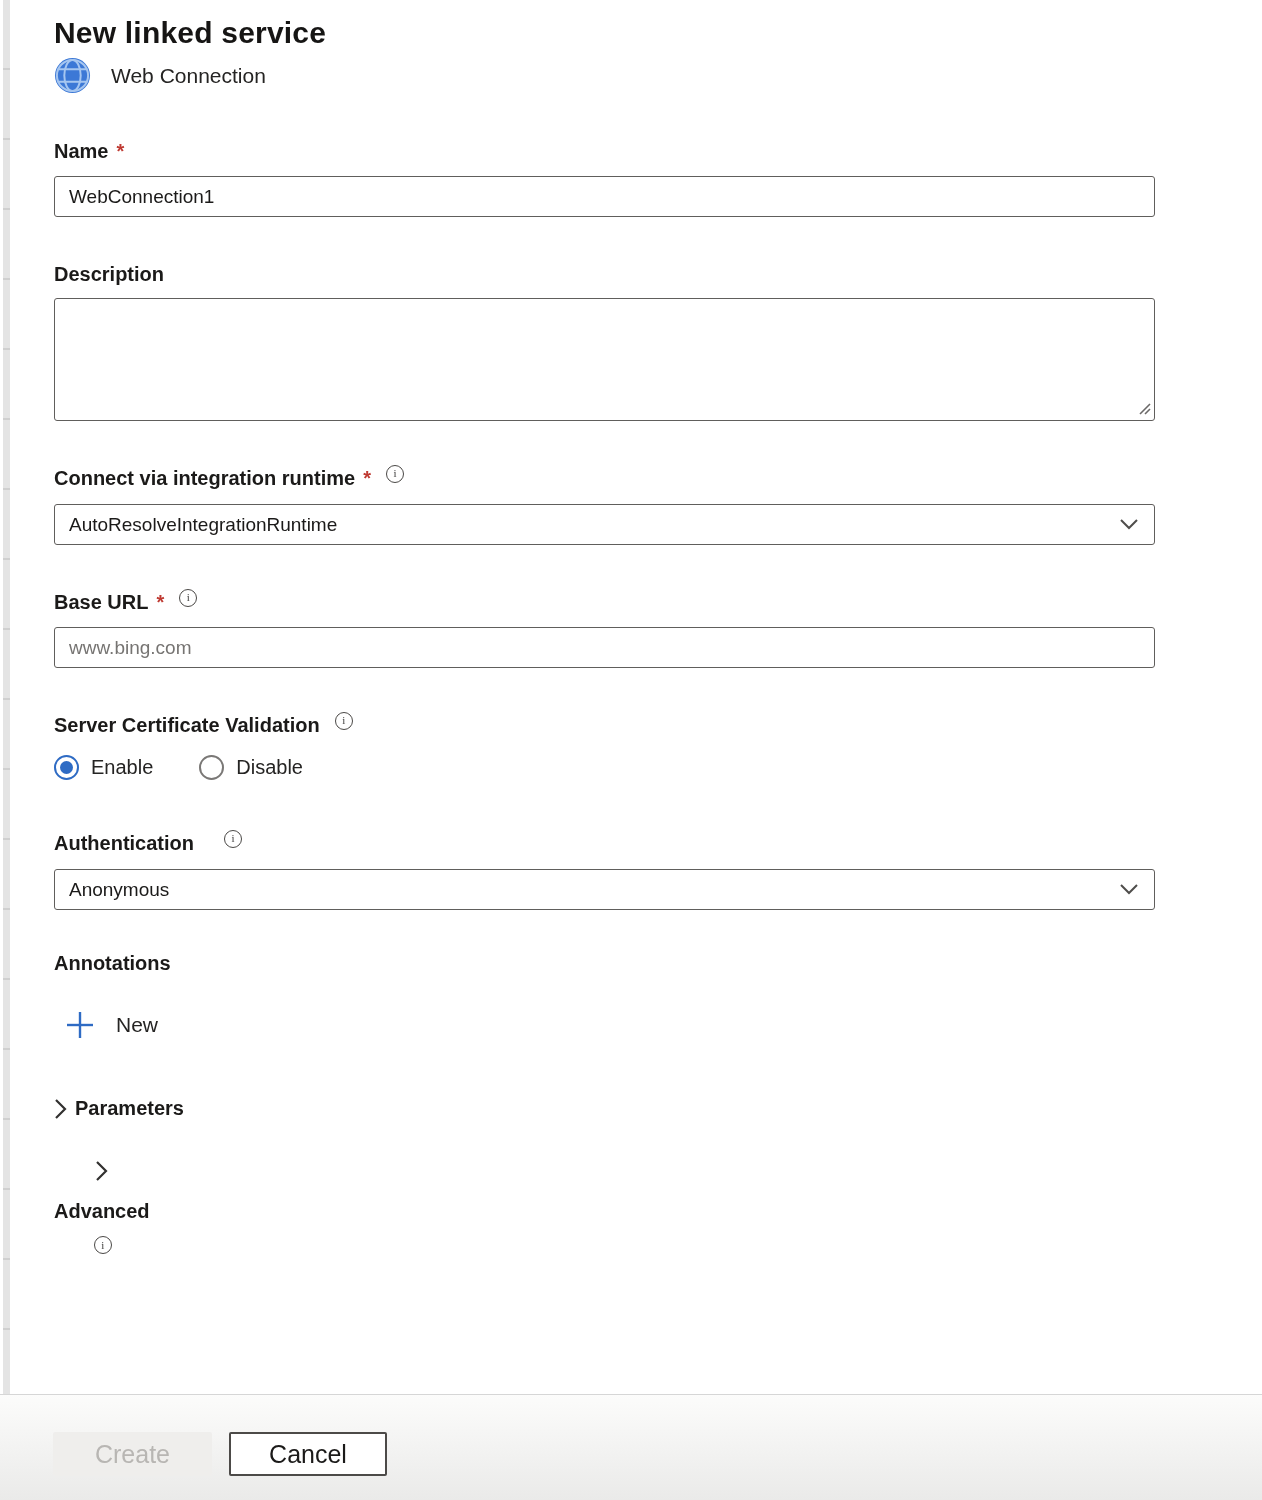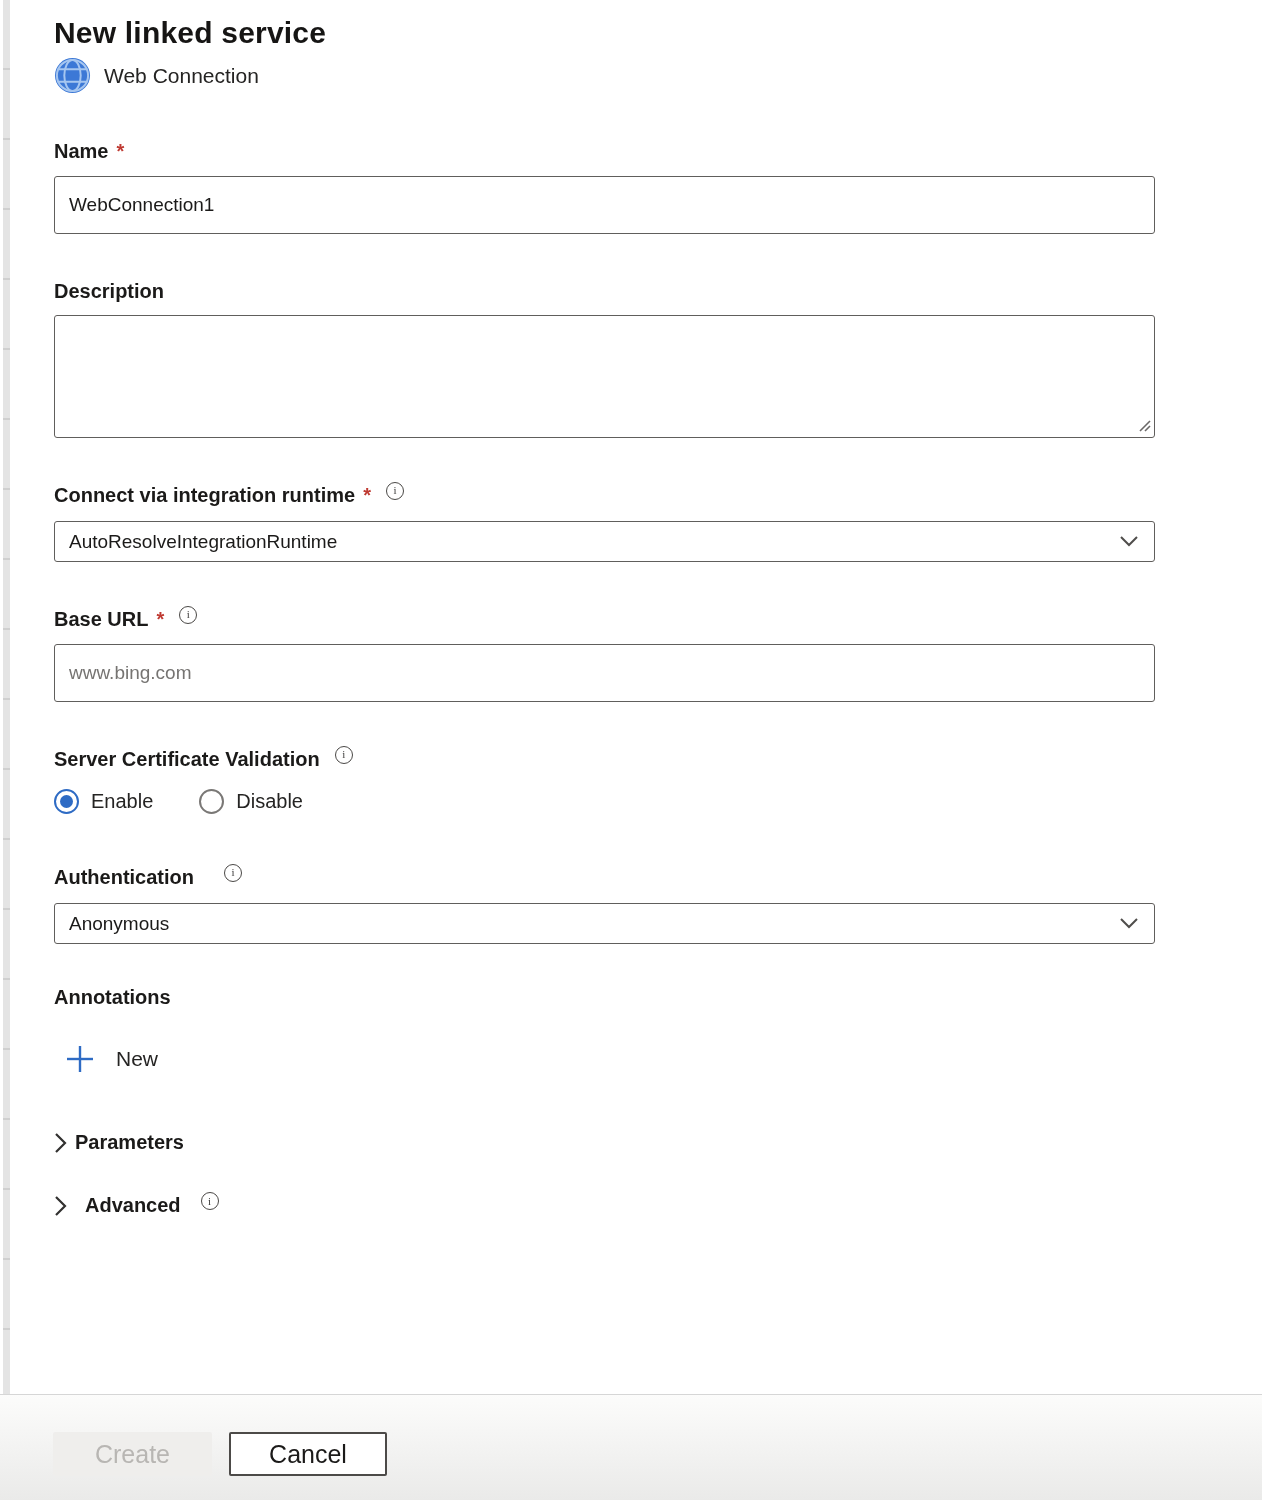--- a/index.html
+++ b/index.html
@@ -9,33 +9,33 @@
 
   
   .left-gutter { position:absolute; left:3px; top:0; width:7px; height:1500px;
     background:#e4e4e4;
     background-image:repeating-linear-gradient(180deg, transparent 0px, transparent 68px, #cfcfcf 68px, #cfcfcf 70px);
   }
 
   .content { position:absolute; left:54px; top:16px; width:1101px; }
 
   h1.title { font-size:30px; font-weight:700; color:#161514; letter-spacing:0.2px; }
-  .subtitle-row { display:flex; align-items:center; gap:13px; margin-top:7px; }
+  .subtitle-row { display:flex; align-items:center; gap:20px; margin-top:7px; }
   .subtitle-row .globe { width:37px; height:37px; display:block; }
   .subtitle-text { font-size:21px; color:#252423; }
 
   .field-label { display:flex; align-items:center; margin-top:44px;
     font-size:20px; font-weight:700; color:#1b1a19; line-height:27px; }
   .required { color:#bf3a32; margin-left:8px; font-weight:700; }
   .info-icon { width:18px; height:18px; border:1.4px solid #4a4846; border-radius:50%;
     display:inline-flex; align-items:center; justify-content:center;
     font-size:11px; font-weight:400; color:#3b3a39; margin-left:15px;
     transform:translateY(-5px); font-family:"Liberation Serif", serif; }
 
-  .text-input { width:1101px; height:58px; border:1.6px solid #605e5c; border-radius:3px;
+  .text-input { width:1101px; height:41px; border:1.6px solid #605e5c; border-radius:3px;
     margin-top:11px; padding:0 14px; font-size:19px; color:#1b1a19;
     font-family:"Liberation Sans", sans-serif; background:#fff; display:block; }
   .text-input::placeholder { color:#767472; opacity:1; }
 
   .textarea-wrap { position:relative; margin-top:10px; width:1101px; }
   .desc-textarea { width:1101px; height:123px; border:1.6px solid #605e5c; border-radius:3px;
     padding:10px 14px; font-size:19px; resize:none; display:block;
     font-family:"Liberation Sans", sans-serif; }
   .resize-handle { position:absolute; right:3px; bottom:5px; }
 
@@ -51,21 +51,21 @@
   .radio-circle.radio-selected { border-color:#2e6bc4; }
   .radio-circle .dot { width:13px; height:13px; border-radius:50%; background:transparent; }
   .radio-circle.radio-selected .dot { background:#2e6bc4; }
 
   .add-new-row { display:flex; align-items:center; gap:21px; margin-top:30px;
     margin-left:11px; height:35px; cursor:pointer; width:max-content; }
   .add-new-label { font-size:21px; color:#252423; }
 
   .expander { display:flex; align-items:center; gap:18px; cursor:pointer; width:max-content; }
   .expander.first { margin-top:55px;gap:8px; }
-  .expander.second { margin-top:40px; }
+  .expander.second { margin-top:40px;flex-direction:column; }
   .expander-label { font-size:20px; font-weight:700; color:#1b1a19; }
   .expander .info-icon { margin-left:2px; }
 
   .footer { position:absolute; left:0; right:0; bottom:0; height:106px;
     border-top:1px solid #d6d6d6; background:linear-gradient(180deg,#fcfcfb 0%, #eaeae9 100%); }
   .footer-buttons { display:flex; gap:17px; padding:37px 0 0 53px; }
   .btn { height:44px; font-size:25px; font-family:"Liberation Sans", sans-serif; cursor:pointer; }
   .btn-create { width:159px; background:#efeeec; color:#b8b6b3; border:none; border-radius:2px; cursor:default; }
   .btn-cancel { width:158px; background:#ffffff; color:#1b1a19; border:2px solid #4c4a48; border-radius:2px; }
 </style>

